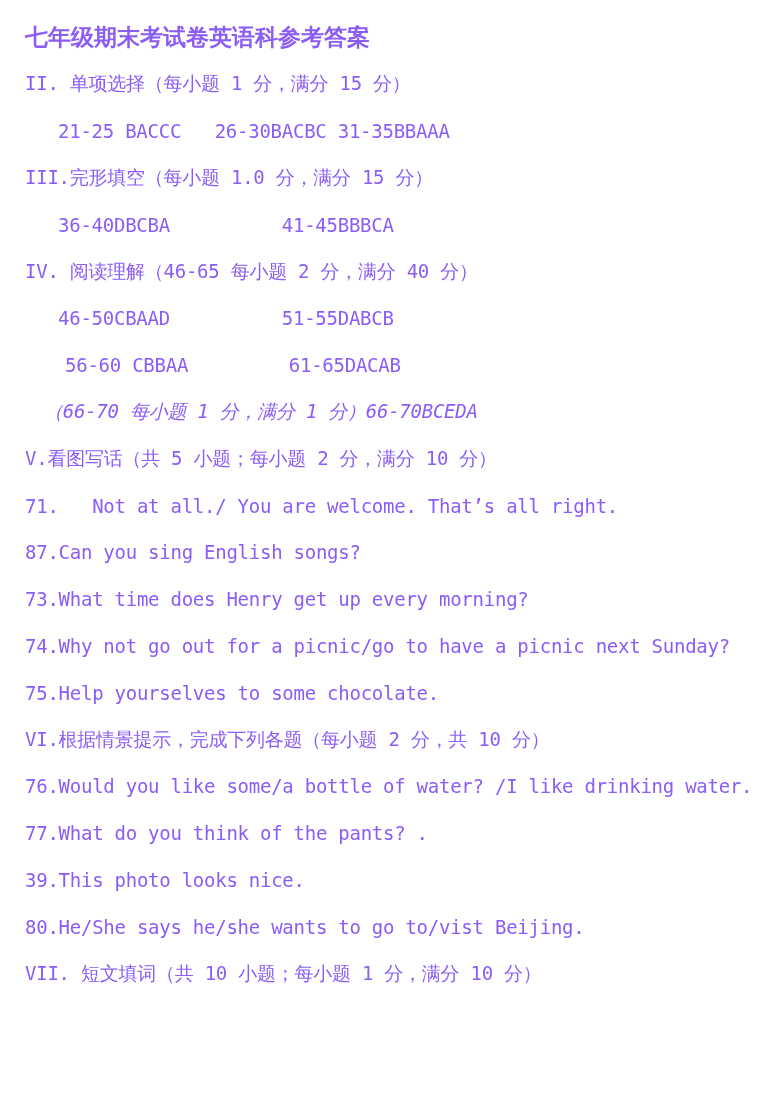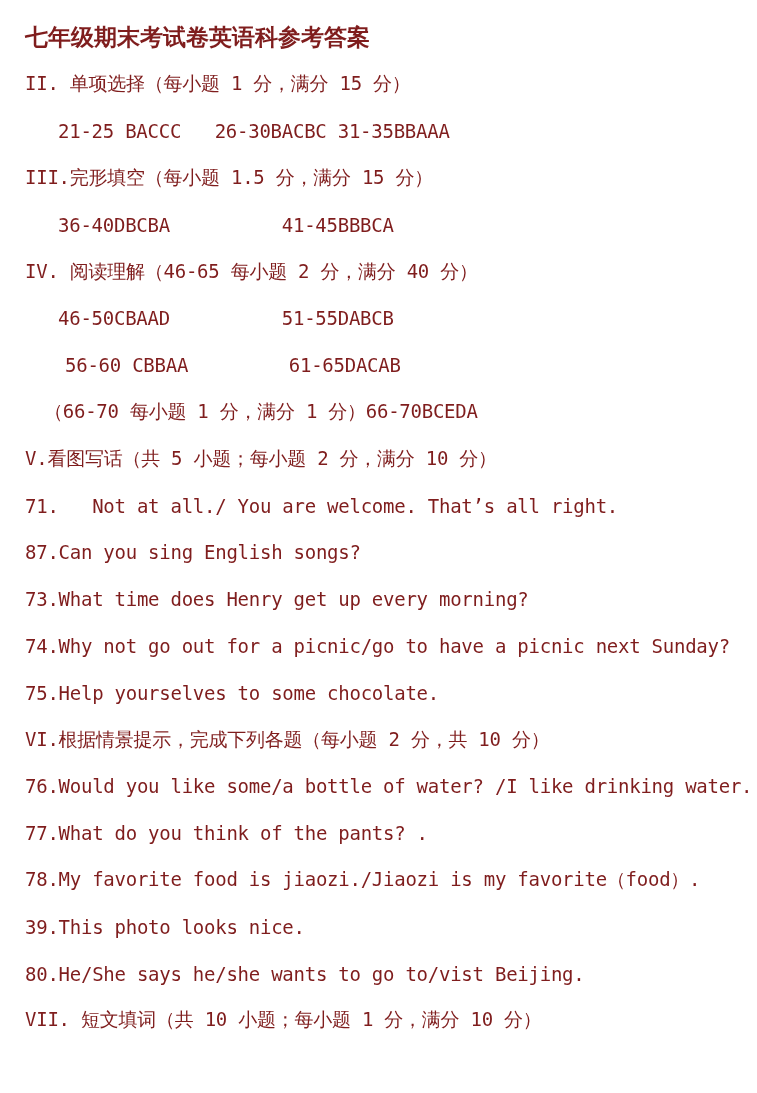--- a/index.html
+++ b/index.html
@@ -28,41 +28,40 @@
   }
   .title {
     height: 47px;
     font-family: "DejaVu Sans", "Liberation Sans", sans-serif;
     font-weight: 700;
     font-size: 23px;
     letter-spacing: 0;
   }
   .indent-ans  { padding-left: 33px; }  
   .indent-ansb { padding-left: 40px; }  
-  .indent-note { padding-left: 19px; }  
+  .indent-note { padding-left: 19px; font-style: italic; }  
 </style>
 </head>
 <body>
 
-<div class="page" style="color: #7f1d1d; background: rgb(255, 255, 255);">
+<div class="page" style="color: #8b5cf6; background: rgb(255, 255, 255);">
   <div class="line title">七年级期末考试卷英语科参考答案</div>
   <div class="line">II. 单项选择（每小题 1 分，满分 15 分）</div>
   <div class="line indent-ans">21-25 BACCC   26-30BACBC 31-35BBAAA</div>
-  <div class="line">III.完形填空（每小题 1.5 分，满分 15 分）</div>
+  <div class="line">III.完形填空（每小题 1.0 分，满分 15 分）</div>
   <div class="line indent-ans">36-40DBCBA          41-45BBBCA</div>
   <div class="line">IV. 阅读理解（46-65 每小题 2 分，满分 40 分）</div>
   <div class="line indent-ans">46-50CBAAD          51-55DABCB</div>
   <div class="line indent-ansb">56-60 CBBAA         61-65DACAB</div>
   <div class="line indent-note">（66-70 每小题 1 分，满分 1 分）66-70BCEDA</div>
   <div class="line">V.看图写话（共 5 小题；每小题 2 分，满分 10 分）</div>
   <div class="line">71.   Not at all./ You are welcome. That’s all right.</div>
   <div class="line">87.Can you sing English songs?</div>
   <div class="line">73.What time does Henry get up every morning?</div>
   <div class="line">74.Why not go out for a picnic/go to have a picnic next Sunday?</div>
   <div class="line">75.Help yourselves to some chocolate.</div>
   <div class="line">VI.根据情景提示，完成下列各题（每小题 2 分，共 10 分）</div>
   <div class="line">76.Would you like some/a bottle of water? /I like drinking water.</div>
   <div class="line">77.What do you think of the pants? .</div>
-  <div class="line">78.My favorite food is jiaozi./Jiaozi is my favorite（food）.</div>
   <div class="line">39.This photo looks nice.</div>
   <div class="line">80.He/She says he/she wants to go to/vist Beijing.</div>
   <div class="line">VII. 短文填词（共 10 小题；每小题 1 分，满分 10 分）</div>
 </div>
 
 </body></html>

